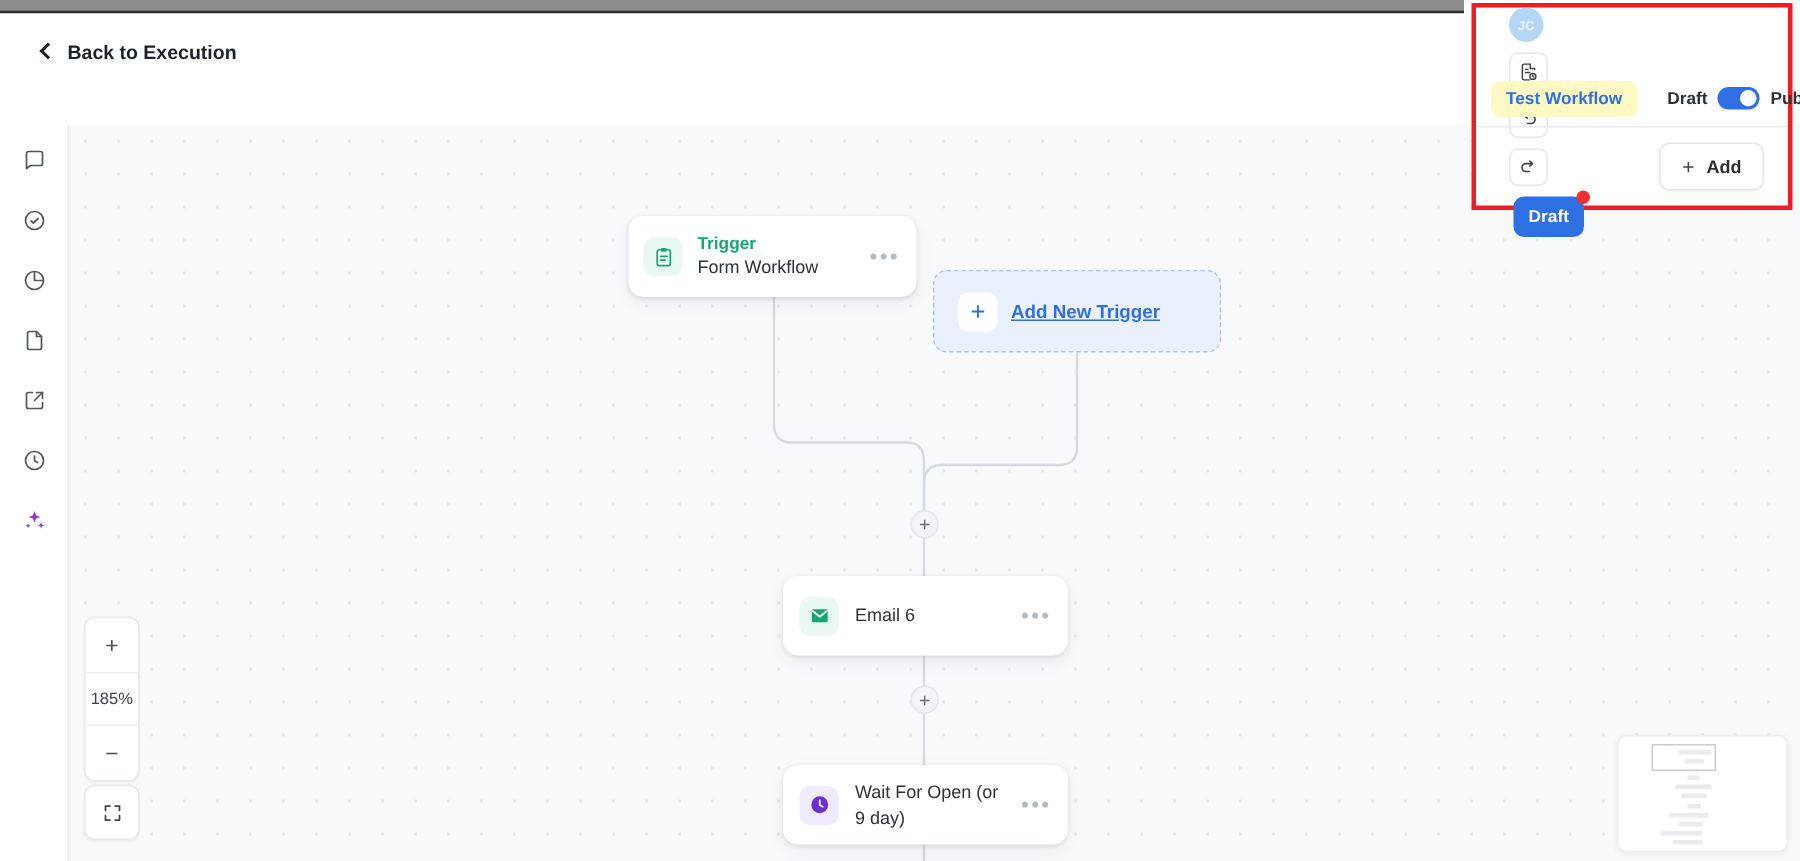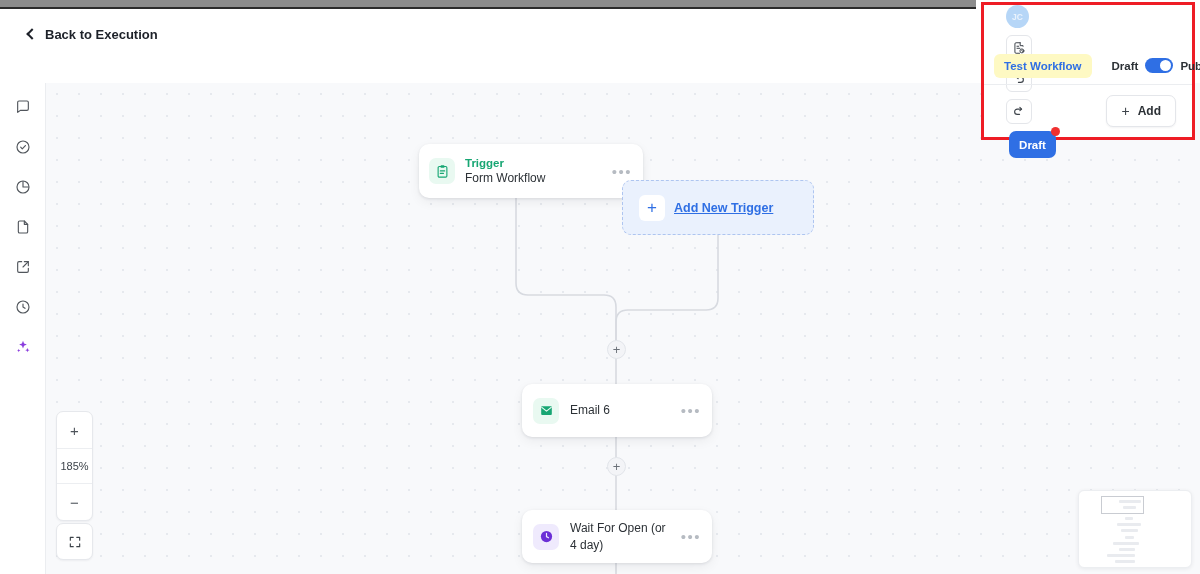--- a/index.html
+++ b/index.html
@@ -104,21 +104,21 @@
     width: 26px; height: 26px; border-radius: 7px;
     display: flex; align-items: center; justify-content: center; flex: none;
   }
   .node-ico svg { width: 15px; height: 15px; }
   .node-text { flex: 1; min-width: 0; }
   .node-kicker { font-size: 11.5px; font-weight: bold; color: #17a673; line-height: 1.25; }
   .node-label { font-size: 12px; color: #2c3136; line-height: 1.35; }
   .dots { color: #b6bbc2; font-size: 15px; letter-spacing: 1.5px; line-height: 1; flex: none; }
 
   
-  #node-trigger { left: 373px; top: 61px; width: 224px; height: 54px; padding: 0 11px 0 10px; gap: 10px; }
+  #node-trigger { left: 373px; top: 61px; width: 192px; height: 54px; padding: 0 11px 0 10px; gap: 10px; }
   #node-trigger .node-ico { background: #e9f9f1; color: #17a673; }
 
   
   .add-trigger {
     position: absolute; left: 576px; top: 97px; width: 192px; height: 55px;
     border: 1.5px dashed #aec5f0; border-radius: 9px; background: #eaf1fd;
     display: flex; align-items: center; gap: 9px; padding-left: 16px; cursor: pointer;
   }
   .add-trigger .plus-box {
     width: 26px; height: 26px; background: #fff; border-radius: 6px;
@@ -345,21 +345,21 @@
     </div>
 
     <div class="node" id="node-wait">
       <div class="node-ico">
         <svg viewBox="0 0 24 24" fill="#6b2fd6">
             <circle cx="12" cy="12" r="9"></circle>
             <path d="M12 7v5.2l3.2 1.9" stroke="#efeafd" stroke-width="1.9" fill="none" stroke-linecap="round" stroke-linejoin="round"></path>
           </svg>
       </div>
       <div class="node-text">
-        <div class="node-label">Wait For Open (or 4 day)</div>
+        <div class="node-label">Wait For Open (or 9 day)</div>
       </div>
       <div class="dots">•••</div>
     </div>
 
     <div class="zoom-stack">
       <div class="zoom-btn" style="font-size:0">
           <span style="font-size:15px">+</span>
         </div>
       <div class="zoom-btn zoom-level">185%</div>
       <div class="zoom-btn">−</div>

